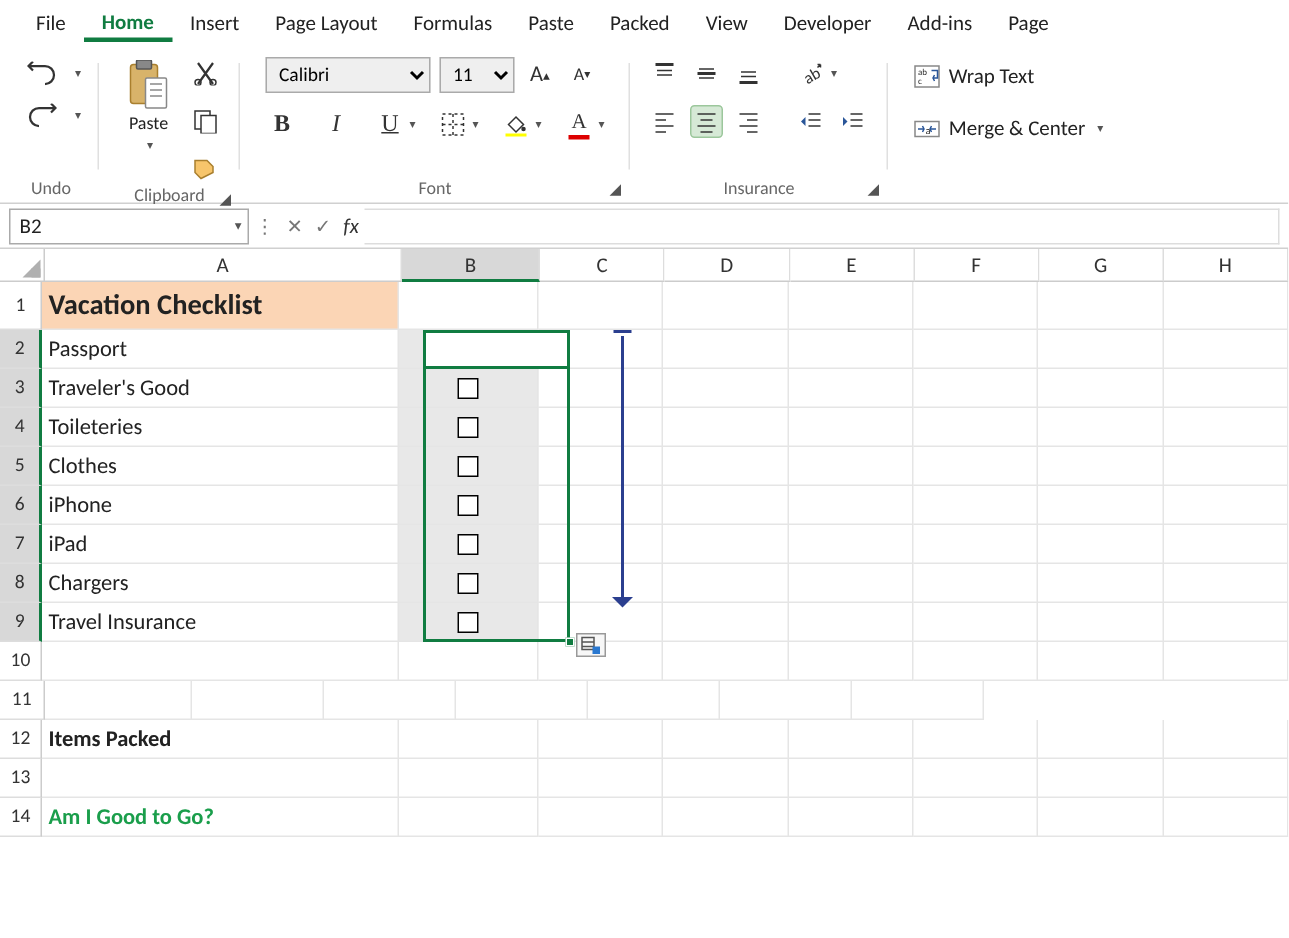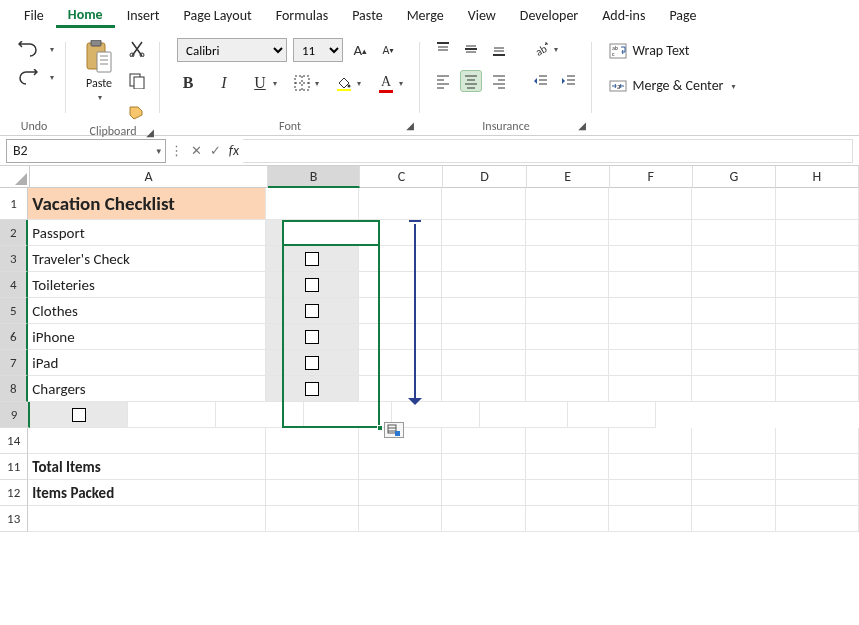--- a/index.html
+++ b/index.html
@@ -86,21 +86,21 @@
 <body>
 <div class="app">
 
 <div class="menubar" id="menubar">
       <div class="item">File</div>
       <div class="item active">Home</div>
       <div class="item">Insert</div>
       <div class="item">Page Layout</div>
       <div class="item">Formulas</div>
       <div class="item">Paste</div>
-      <div class="item">Merge</div>
+      <div class="item">Packed</div>
       <div class="item">View</div>
       <div class="item">Developer</div>
       <div class="item">Add-ins</div>
       <div class="item">Page</div>
     </div>
 
 <div class="ribbon">
 
   <div class="group" style="padding-left:4px;">
     <div class="group-body">
@@ -377,21 +377,21 @@
           </div>
           <div class="cell colO" style="width: 88px;"></div>
           <div class="cell colO" style="width: 88px;"></div>
           <div class="cell colO" style="width: 88px;"></div>
           <div class="cell colO" style="width: 88px;"></div>
           <div class="cell colO" style="width: 88px;"></div>
           <div class="cell colO" style="width: 88px;"></div>
         </div>
         <div class="row">
           <div class="rh sel">3</div>
-          <div class="cell colA" style="width: 252px;">Traveler's Check</div>
+          <div class="cell colA" style="width: 252px;">Traveler's Good</div>
           <div class="cell colB srange" style="width: 98px;">
             <span class="chk"></span>
           </div>
           <div class="cell colO" style="width: 88px;"></div>
           <div class="cell colO" style="width: 88px;"></div>
           <div class="cell colO" style="width: 88px;"></div>
           <div class="cell colO" style="width: 88px;"></div>
           <div class="cell colO" style="width: 88px;"></div>
           <div class="cell colO" style="width: 88px;"></div>
         </div>
@@ -455,44 +455,44 @@
           </div>
           <div class="cell colO" style="width: 88px;"></div>
           <div class="cell colO" style="width: 88px;"></div>
           <div class="cell colO" style="width: 88px;"></div>
           <div class="cell colO" style="width: 88px;"></div>
           <div class="cell colO" style="width: 88px;"></div>
           <div class="cell colO" style="width: 88px;"></div>
         </div>
         <div class="row">
           <div class="rh sel">9</div>
-          <div class="cell colB srange" style="width: 98px;">
-            <span class="chk"></span>
-          </div>
-          <div class="cell colO" style="width: 88px;"></div>
-          <div class="cell colO" style="width: 88px;"></div>
-          <div class="cell colO" style="width: 88px;"></div>
-          <div class="cell colO" style="width: 88px;"></div>
-          <div class="cell colO" style="width: 88px;"></div>
-          <div class="cell colO" style="width: 88px;"></div>
-        </div>
-        <div class="row">
-          <div class="rh">14</div>
+          <div class="cell colA" style="width: 252px;">Travel Insurance</div>
+          <div class="cell colB srange" style="width: 98px;">
+            <span class="chk"></span>
+          </div>
+          <div class="cell colO" style="width: 88px;"></div>
+          <div class="cell colO" style="width: 88px;"></div>
+          <div class="cell colO" style="width: 88px;"></div>
+          <div class="cell colO" style="width: 88px;"></div>
+          <div class="cell colO" style="width: 88px;"></div>
+          <div class="cell colO" style="width: 88px;"></div>
+        </div>
+        <div class="row">
+          <div class="rh">10</div>
           <div class="cell colA" style="width: 252px;"></div>
           <div class="cell colB" style="width: 98px;"></div>
           <div class="cell colO" style="width: 88px;"></div>
           <div class="cell colO" style="width: 88px;"></div>
           <div class="cell colO" style="width: 88px;"></div>
           <div class="cell colO" style="width: 88px;"></div>
           <div class="cell colO" style="width: 88px;"></div>
           <div class="cell colO" style="width: 88px;"></div>
         </div>
         <div class="row">
           <div class="rh">11</div>
-          <div class="cell colA summary" style="width: 252px;">Total Items</div>
           <div class="cell colB" style="width: 98px;"></div>
           <div class="cell colO" style="width: 88px;"></div>
           <div class="cell colO" style="width: 88px;"></div>
           <div class="cell colO" style="width: 88px;"></div>
           <div class="cell colO" style="width: 88px;"></div>
           <div class="cell colO" style="width: 88px;"></div>
           <div class="cell colO" style="width: 88px;"></div>
         </div>
         <div class="row">
           <div class="rh">12</div>
@@ -501,20 +501,31 @@
           <div class="cell colO" style="width: 88px;"></div>
           <div class="cell colO" style="width: 88px;"></div>
           <div class="cell colO" style="width: 88px;"></div>
           <div class="cell colO" style="width: 88px;"></div>
           <div class="cell colO" style="width: 88px;"></div>
           <div class="cell colO" style="width: 88px;"></div>
         </div>
         <div class="row">
           <div class="rh">13</div>
           <div class="cell colA" style="width: 252px;"></div>
+          <div class="cell colB" style="width: 98px;"></div>
+          <div class="cell colO" style="width: 88px;"></div>
+          <div class="cell colO" style="width: 88px;"></div>
+          <div class="cell colO" style="width: 88px;"></div>
+          <div class="cell colO" style="width: 88px;"></div>
+          <div class="cell colO" style="width: 88px;"></div>
+          <div class="cell colO" style="width: 88px;"></div>
+        </div>
+        <div class="row">
+          <div class="rh">14</div>
+          <div class="cell colA good" style="width: 252px;">Am I Good to Go?</div>
           <div class="cell colB" style="width: 98px;"></div>
           <div class="cell colO" style="width: 88px;"></div>
           <div class="cell colO" style="width: 88px;"></div>
           <div class="cell colO" style="width: 88px;"></div>
           <div class="cell colO" style="width: 88px;"></div>
           <div class="cell colO" style="width: 88px;"></div>
           <div class="cell colO" style="width: 88px;"></div>
         </div>
       </div>
 

